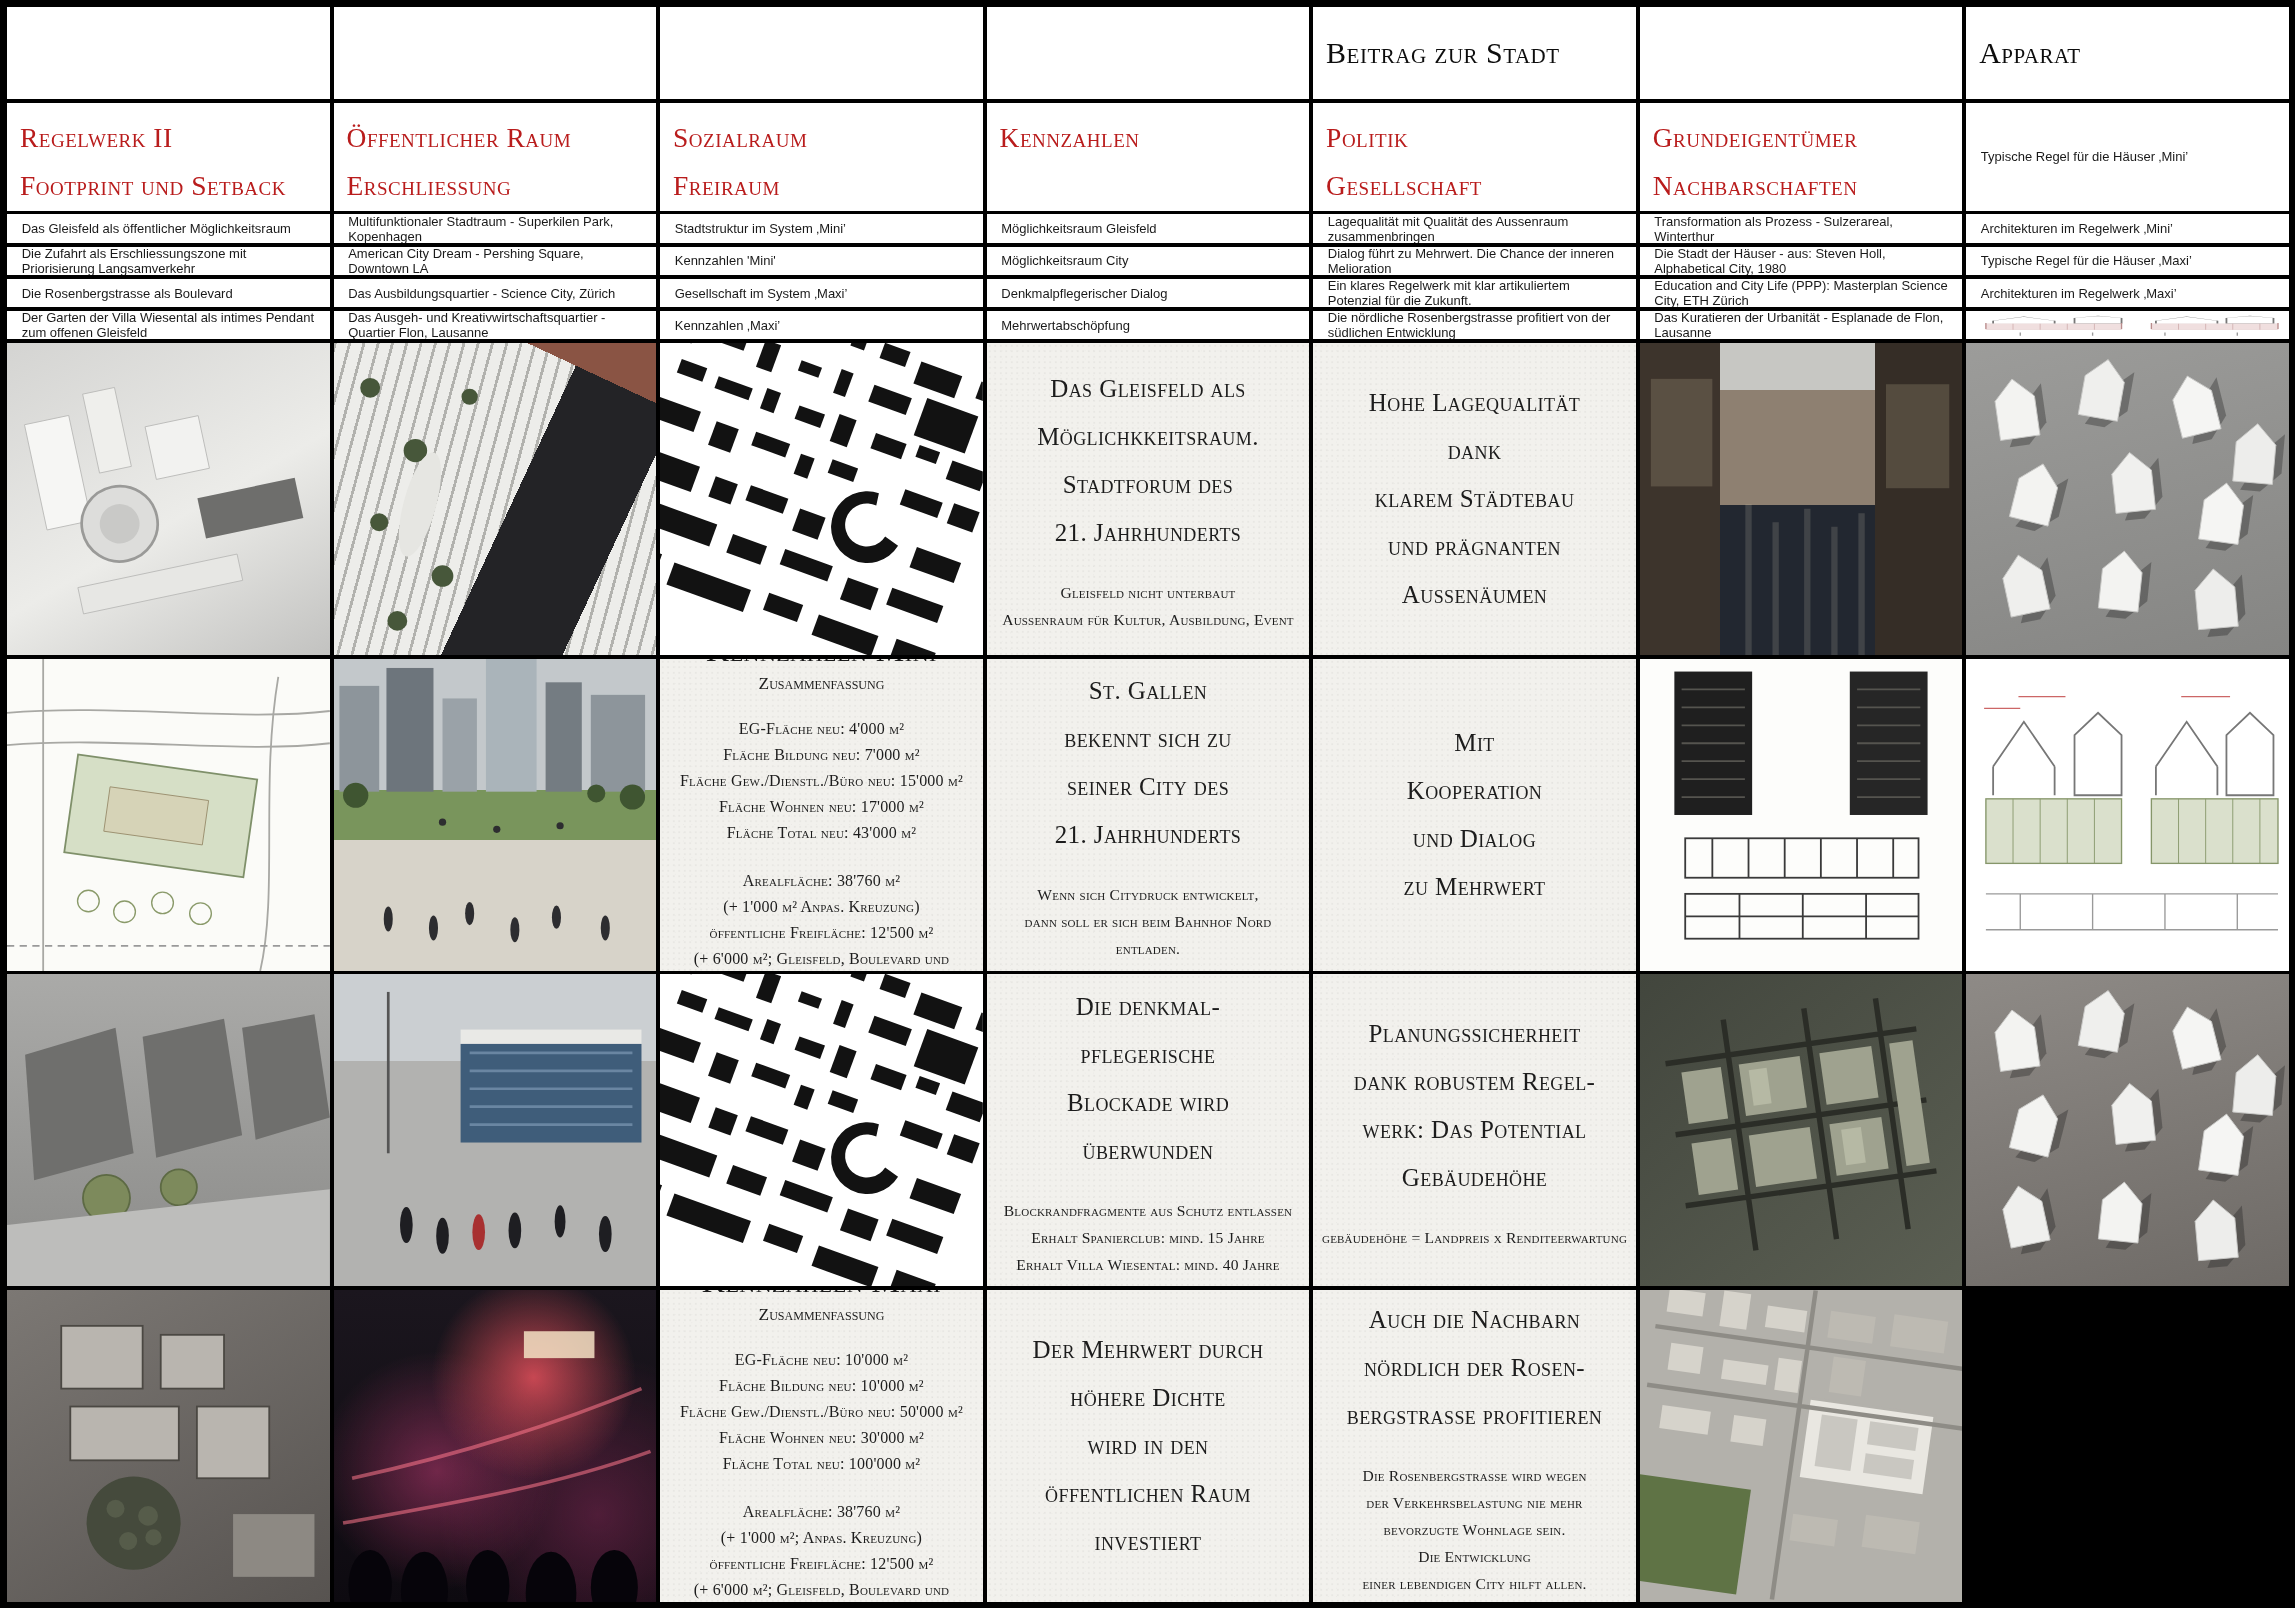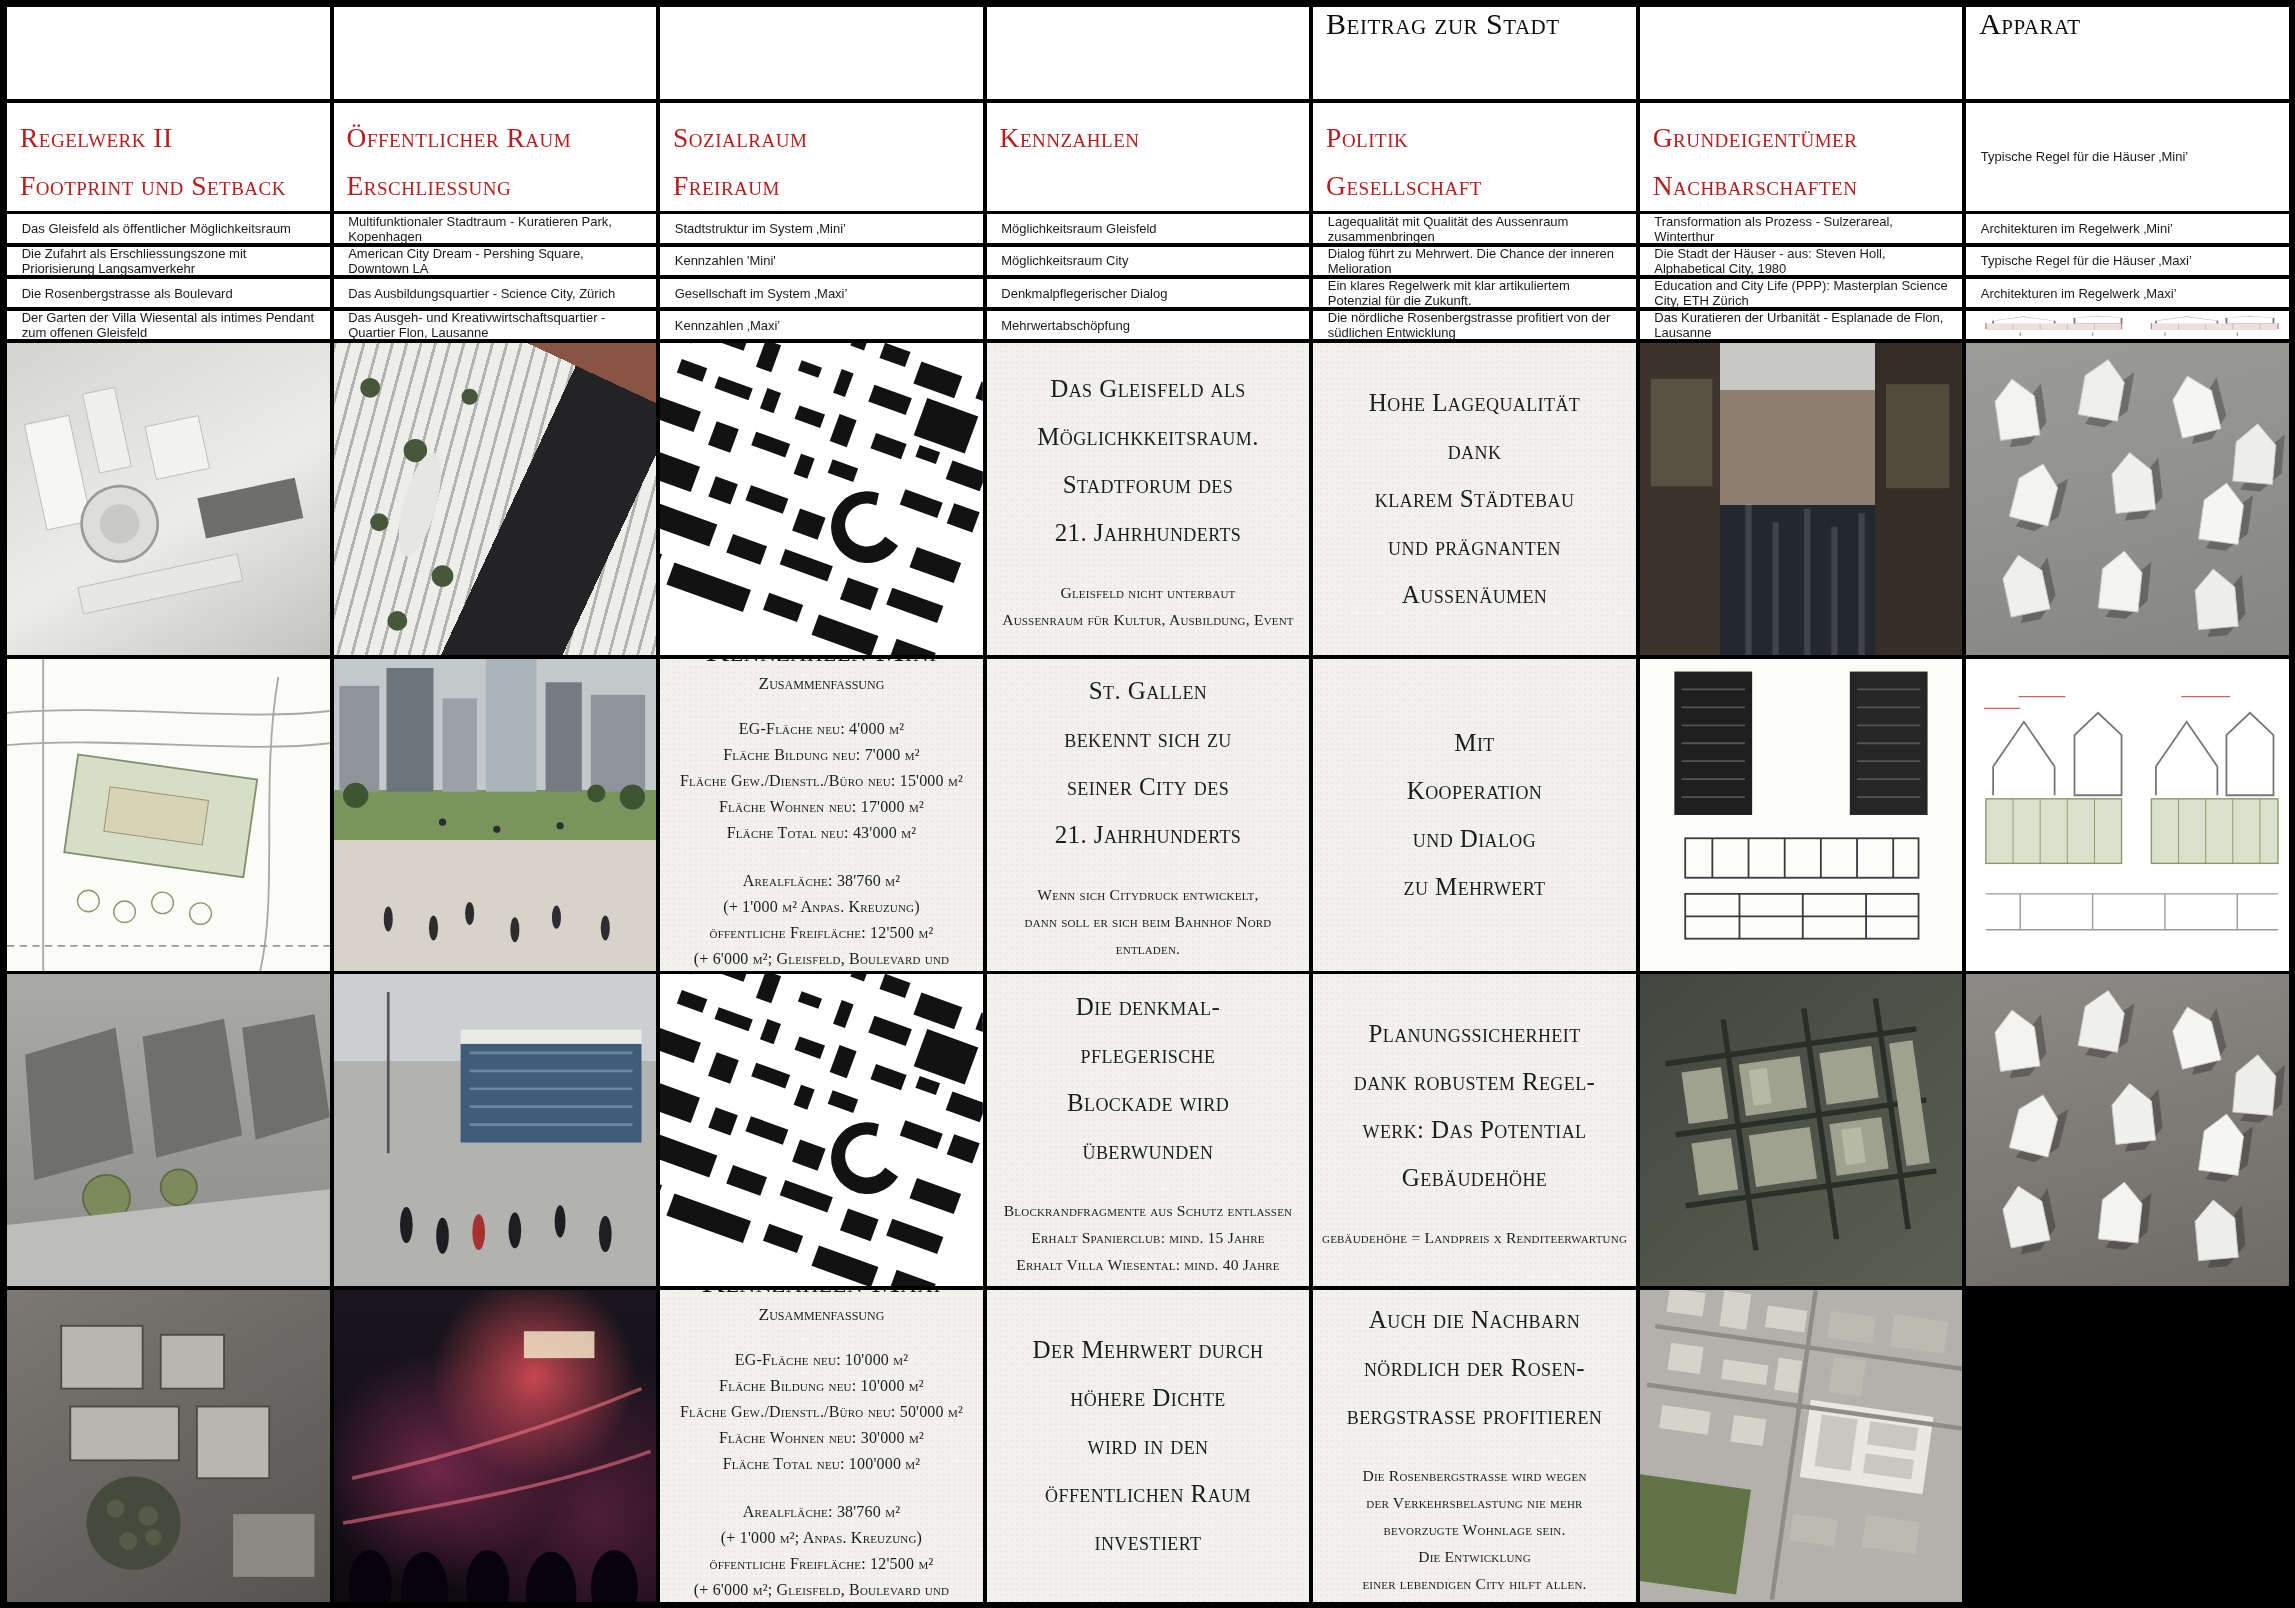--- a/index.html
+++ b/index.html
@@ -2,21 +2,21 @@
 <html style="font-size:14.7px"><head>
 <meta charset="utf-8">
 <style>
   html,body{margin:0;padding:0;background:#fff;}
   body{width:2296px;height:1609px;font-family:"Liberation Serif","DejaVu Serif",serif;}
   .board{box-sizing:border-box;width:2296px;height:1609px;background:#000;border:7.3px solid #000;
          display:grid;grid-template-columns:repeat(7,1fr);
          grid-template-rows:92px 108px 28.5px 28.5px 28.5px 28.5px 1fr 1fr 1fr 1fr;gap:3.7px;}
   .cell{background:#fff;position:relative;overflow:hidden;}
   
-  .head{display:flex;padding:0 13px;font-size:30px;font-variant:small-caps;
+  .head{display:flex;align-items:center;padding:0 13px;font-size:30px;font-variant:small-caps;
         letter-spacing:0.5px;color:#0d0d0d;}
   .title{padding:11px 13px 0 13px;font-variant:small-caps;color:#b91c1c;}
   .t-line{display:block;font-size:27.5px;line-height:48px;letter-spacing:0.5px;}
   
   .cap{display:flex;align-items:center;padding:0 14.7px;
        font-family:"Liberation Sans","DejaVu Sans",sans-serif;font-size:13px;color:#1a1a1a;}
   
   .panel{background-color:#f2f1ed;
          background-image:radial-gradient(rgba(0,0,0,.045) 0.9px,transparent 0.9px),
                           radial-gradient(rgba(0,0,0,.03) 0.9px,transparent 0.9px);
@@ -220,21 +220,21 @@
       <span class="t-line">Nachbarschaften</span>
     </div>
 
   <div class="cell cap">
       <span>Typische Regel für die Häuser ‚Mini’</span>
     </div>
   <div class="cell cap">
       <span>Das Gleisfeld als öffentlicher Möglichkeitsraum</span>
     </div>
   <div class="cell cap">
-      <span>Multifunktionaler Stadtraum - Kuratieren Park, Kopenhagen</span>
+      <span>Multifunktionaler Stadtraum - Superkilen Park, Kopenhagen</span>
     </div>
   <div class="cell cap">
       <span>Stadtstruktur im System ‚Mini’</span>
     </div>
   <div class="cell cap">
       <span>Möglichkeitsraum Gleisfeld</span>
     </div>
   <div class="cell cap">
       <span>Lagequalität mit Qualität des Aussenraum zusammenbringen</span>
     </div>

